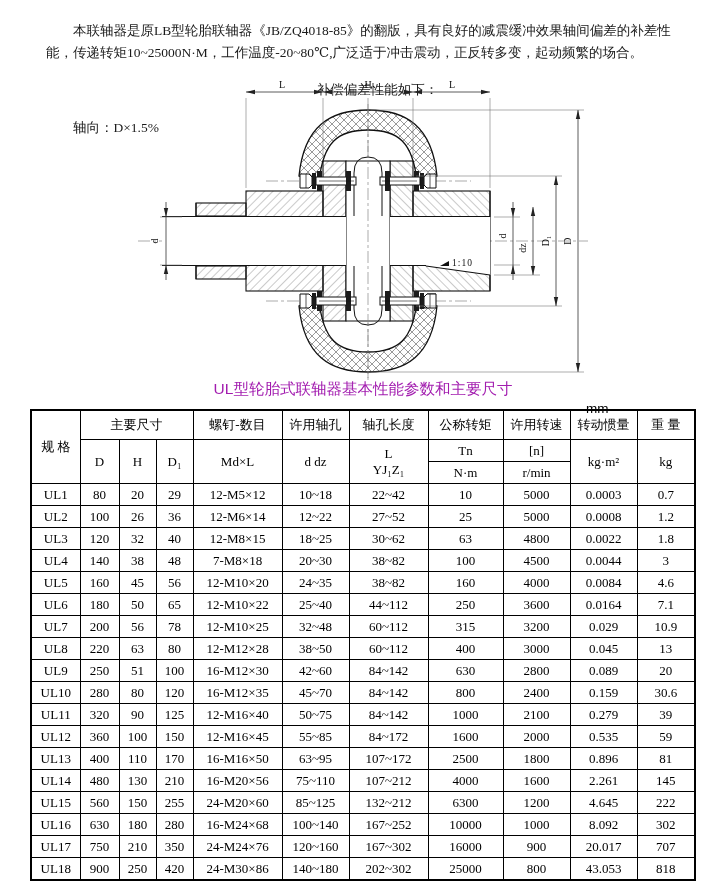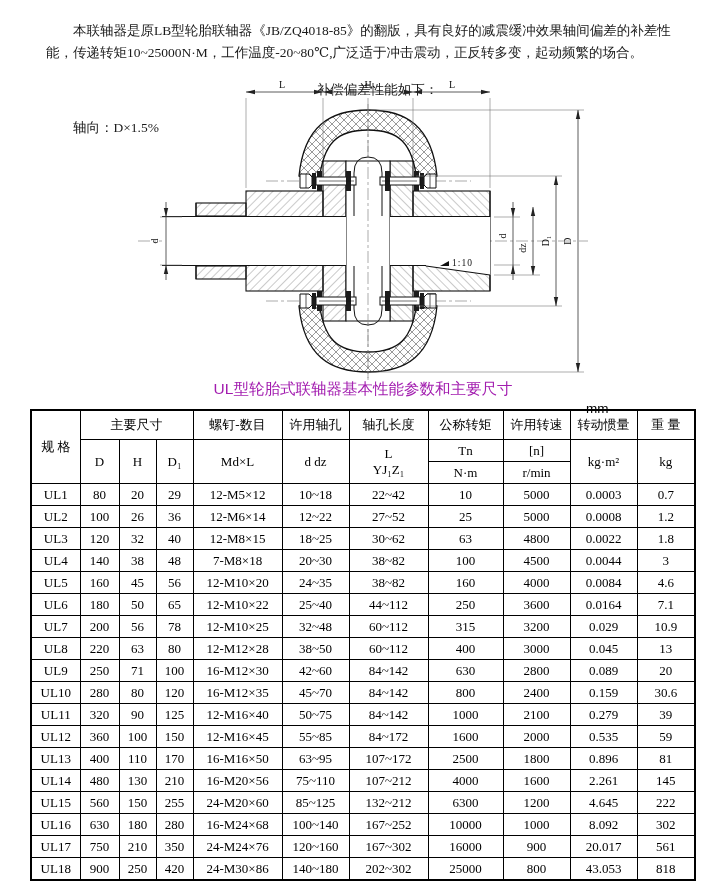--- a/index.html
+++ b/index.html
@@ -361,21 +361,21 @@
           <td>38~50</td>
           <td>60~112</td>
           <td>400</td>
           <td>3000</td>
           <td>0.045</td>
           <td>13</td>
         </tr>
         <tr>
           <td>UL9</td>
           <td>250</td>
-          <td>71</td>
+          <td>51</td>
           <td>100</td>
           <td>16-M12×30</td>
           <td>42~60</td>
           <td>84~142</td>
           <td>630</td>
           <td>2800</td>
           <td>0.089</td>
           <td>20</td>
         </tr>
         <tr>
@@ -473,21 +473,21 @@
           <td>UL17</td>
           <td>750</td>
           <td>210</td>
           <td>350</td>
           <td>24-M24×76</td>
           <td>120~160</td>
           <td>167~302</td>
           <td>16000</td>
           <td>900</td>
           <td>20.017</td>
-          <td>561</td>
+          <td>707</td>
         </tr>
         <tr>
           <td>UL18</td>
           <td>900</td>
           <td>250</td>
           <td>420</td>
           <td>24-M30×86</td>
           <td>140~180</td>
           <td>202~302</td>
           <td>25000</td>

